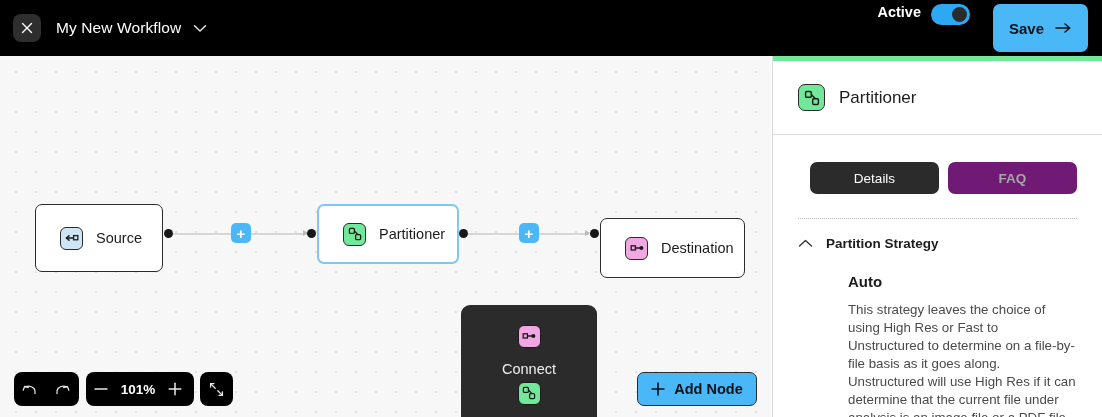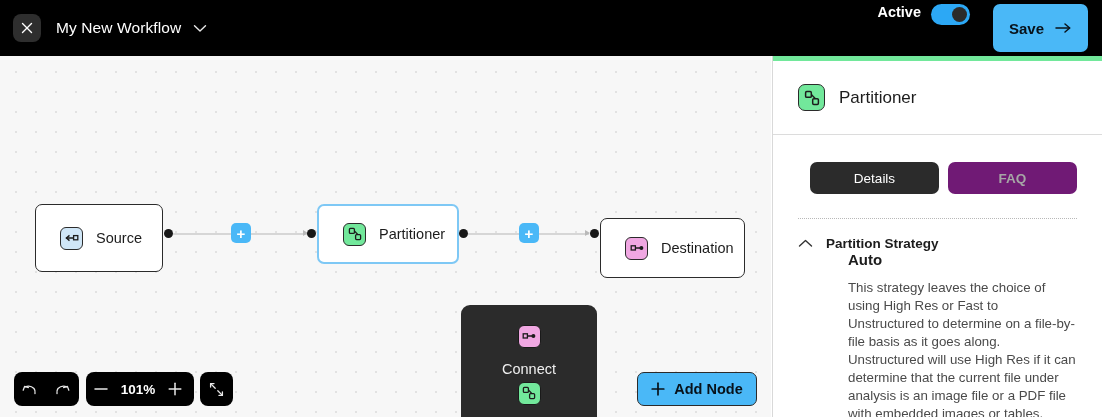--- a/index.html
+++ b/index.html
@@ -141,21 +141,21 @@
   .tab.active { background: #2b2b2b; color: #ffffff; margin-left: 12px; }
   .tab.inactive { background: #701a75; color: #a6a6a6; font-weight: bold; }
   .dotted-sep {
     margin-top: 24px; border-top: 1.5px dotted #b8b8b8; height: 0;
   }
   .section-head {
     display: flex; align-items: center; gap: 13px; margin-top: 17px; cursor: pointer;
   }
   .section-title { font-size: 13.5px; font-weight: bold; color: #1c1c1c; }
   .strategy-name {
-    margin-left: 50px; font-size: 15px; font-weight: bold; color: #1c1c1c;
+    margin-top: 22px; margin-left: 50px; font-size: 15px; font-weight: bold; color: #1c1c1c;
   }
   .strategy-desc {
     margin-top: 11px; margin-left: 50px; margin-right: 0;
     font-size: 13.3px; line-height: 18px; color: #4a4a4a;
   }
 </style>
 </head>
 <body>
 
 <div class="app">

